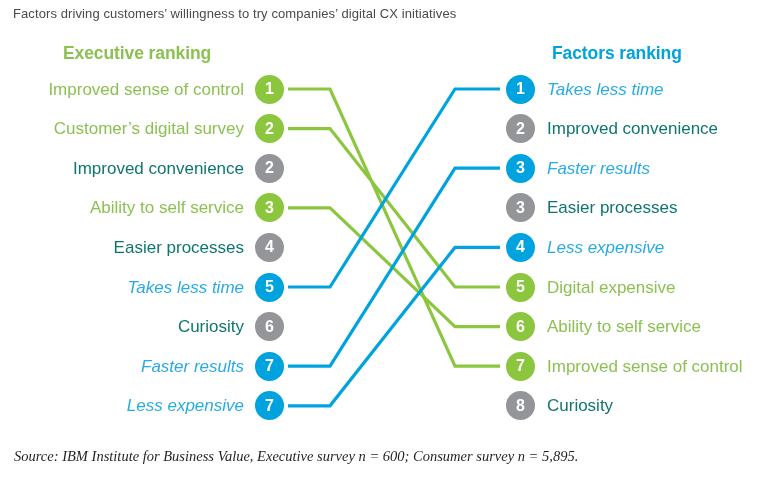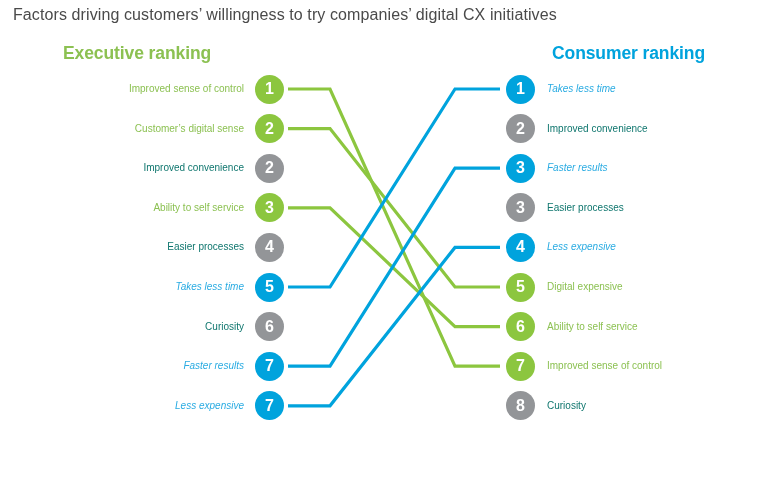--- a/index.html
+++ b/index.html
@@ -15,21 +15,21 @@
     font-family: "Liberation Sans", sans-serif;
     overflow: hidden;
   }
 
   
   #chart-title {
     position: absolute;
     left: 13px;
     top: 6px;
     width: 740px;
-    font-size: 16px;
+    font-size: 13px;
     color: #4a4a4a;
     letter-spacing: 0.1px;
     white-space: nowrap;
   }
 
   
   .col-header {
     position: absolute;
     font-size: 17.5px;
     font-weight: bold;
@@ -56,21 +56,21 @@
   }
   .rank-row.left {
     right: 487px;      
     justify-content: flex-end;
   }
   .rank-row.right {
     left: 506px;
     justify-content: flex-start;
   }
   .rank-label {
-    font-size: 10px;
+    font-size: 17px;
     white-space: nowrap;
     line-height: 1;
   }
   .rank-row.left .rank-label { margin-right: 11px; }
   .rank-row.right .rank-label { margin-left: 12px; }
 
   .rank-badge {
     width: 29px;
     height: 29px;
     border-radius: 50%;
@@ -121,38 +121,38 @@
   #footnote-note   { top: 469px; }
 </style>
 </head>
 <body>
 
 <div id="page">
 
   <div id="chart-title">Factors driving customers’ willingness to try companies’ digital CX initiatives</div>
 
   <div class="col-header" id="header-exec">Executive ranking</div>
-  <div class="col-header" id="header-consumer">Consumer ranking</div>
+  <div class="col-header" id="header-consumer">Factors ranking</div>
 
   <svg id="connectors" viewBox="0 0 771 495" xmlns="http://www.w3.org/2000/svg">
       <polyline points="288,89 330,89 455,366.2 500,366.2" stroke="#8cc63f"></polyline>
       <polyline points="288,128.6 330,128.6 455,287 500,287" stroke="#8cc63f"></polyline>
       <polyline points="288,207.8 330,207.8 455,326.6 500,326.6" stroke="#8cc63f"></polyline>
       <polyline points="288,287 330,287 455,89 500,89" stroke="#00a3dd"></polyline>
       <polyline points="288,366.2 330,366.2 455,168.2 500,168.2" stroke="#00a3dd"></polyline>
       <polyline points="288,405.8 330,405.8 455,247.4 500,247.4" stroke="#00a3dd"></polyline>
     </svg>
 
   <div id="left-column">
       <div class="rank-row left" style="top: 74px;">
         <div class="rank-label t-green">Improved sense of control</div>
         <div class="rank-badge c-green">1</div>
       </div>
       <div class="rank-row left" style="top: 113.6px;">
-        <div class="rank-label t-green">Customer’s digital sense</div>
+        <div class="rank-label t-green">Customer’s digital survey</div>
         <div class="rank-badge c-green">2</div>
       </div>
       <div class="rank-row left" style="top: 153.2px;">
         <div class="rank-label t-gray">Improved convenience</div>
         <div class="rank-badge c-gray">2</div>
       </div>
       <div class="rank-row left" style="top: 192.8px;">
         <div class="rank-label t-green">Ability to self service</div>
         <div class="rank-badge c-green">3</div>
       </div>
@@ -209,14 +209,15 @@
       <div class="rank-row right" style="top: 351.2px;">
         <div class="rank-badge c-green">7</div>
         <div class="rank-label t-green">Improved sense of control</div>
       </div>
       <div class="rank-row right" style="top: 390.8px;">
         <div class="rank-badge c-gray">8</div>
         <div class="rank-label t-gray">Curiosity</div>
       </div>
     </div>
 
+  <div class="footnote" id="footnote-source">Source: IBM Institute for Business Value, Executive survey n = 600; Consumer survey n = 5,895.</div>
 
 </div>
 
 </body></html>

